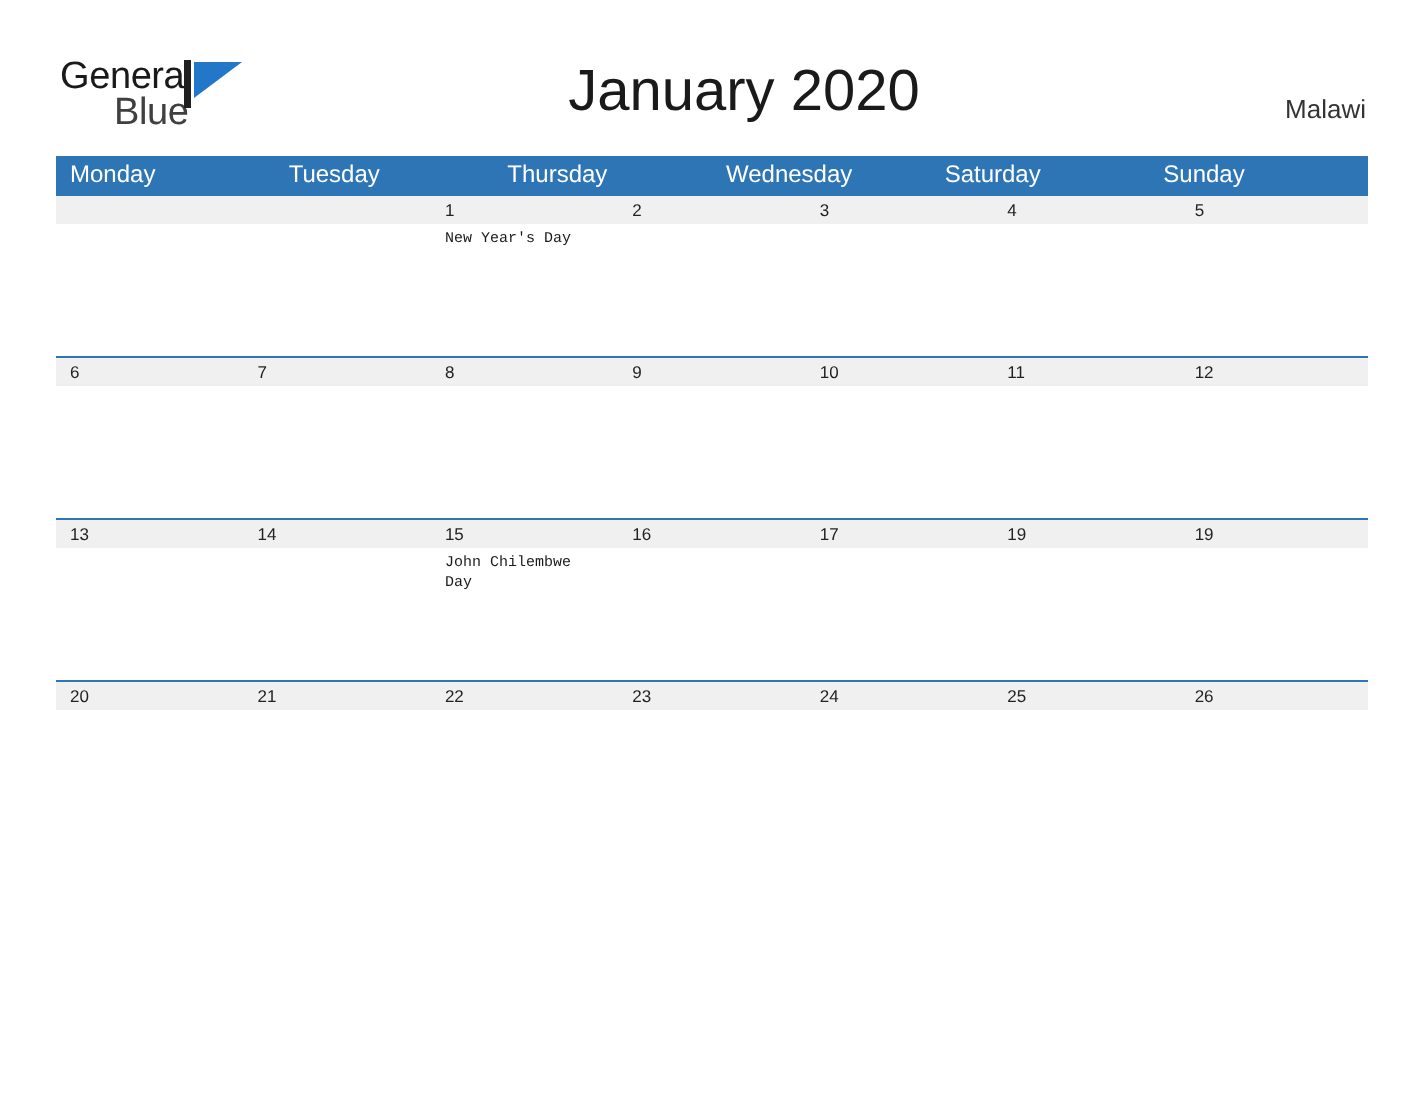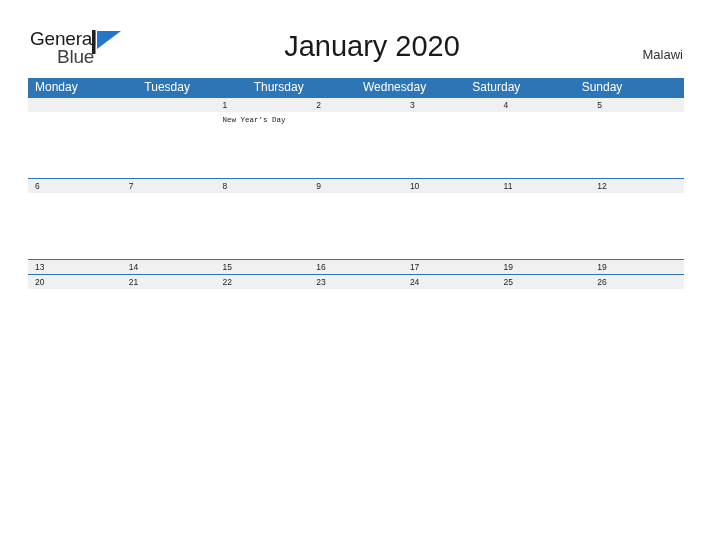--- a/index.html
+++ b/index.html
@@ -232,20 +232,29 @@
     <div class="week">
       <div class="week-dates">
         <div class="date-cell">13</div>
         <div class="date-cell">14</div>
         <div class="date-cell">15</div>
         <div class="date-cell">16</div>
         <div class="date-cell">17</div>
         <div class="date-cell">19</div>
         <div class="date-cell">19</div>
       </div>
+      <div class="week-events">
+        <div class="event-cell"></div>
+        <div class="event-cell"></div>
+        <div class="event-cell">John Chilembwe Day</div>
+        <div class="event-cell"></div>
+        <div class="event-cell"></div>
+        <div class="event-cell"></div>
+        <div class="event-cell"></div>
+      </div>
     </div>
 
     <div class="week">
       <div class="week-dates">
         <div class="date-cell">20</div>
         <div class="date-cell">21</div>
         <div class="date-cell">22</div>
         <div class="date-cell">23</div>
         <div class="date-cell">24</div>
         <div class="date-cell">25</div>

